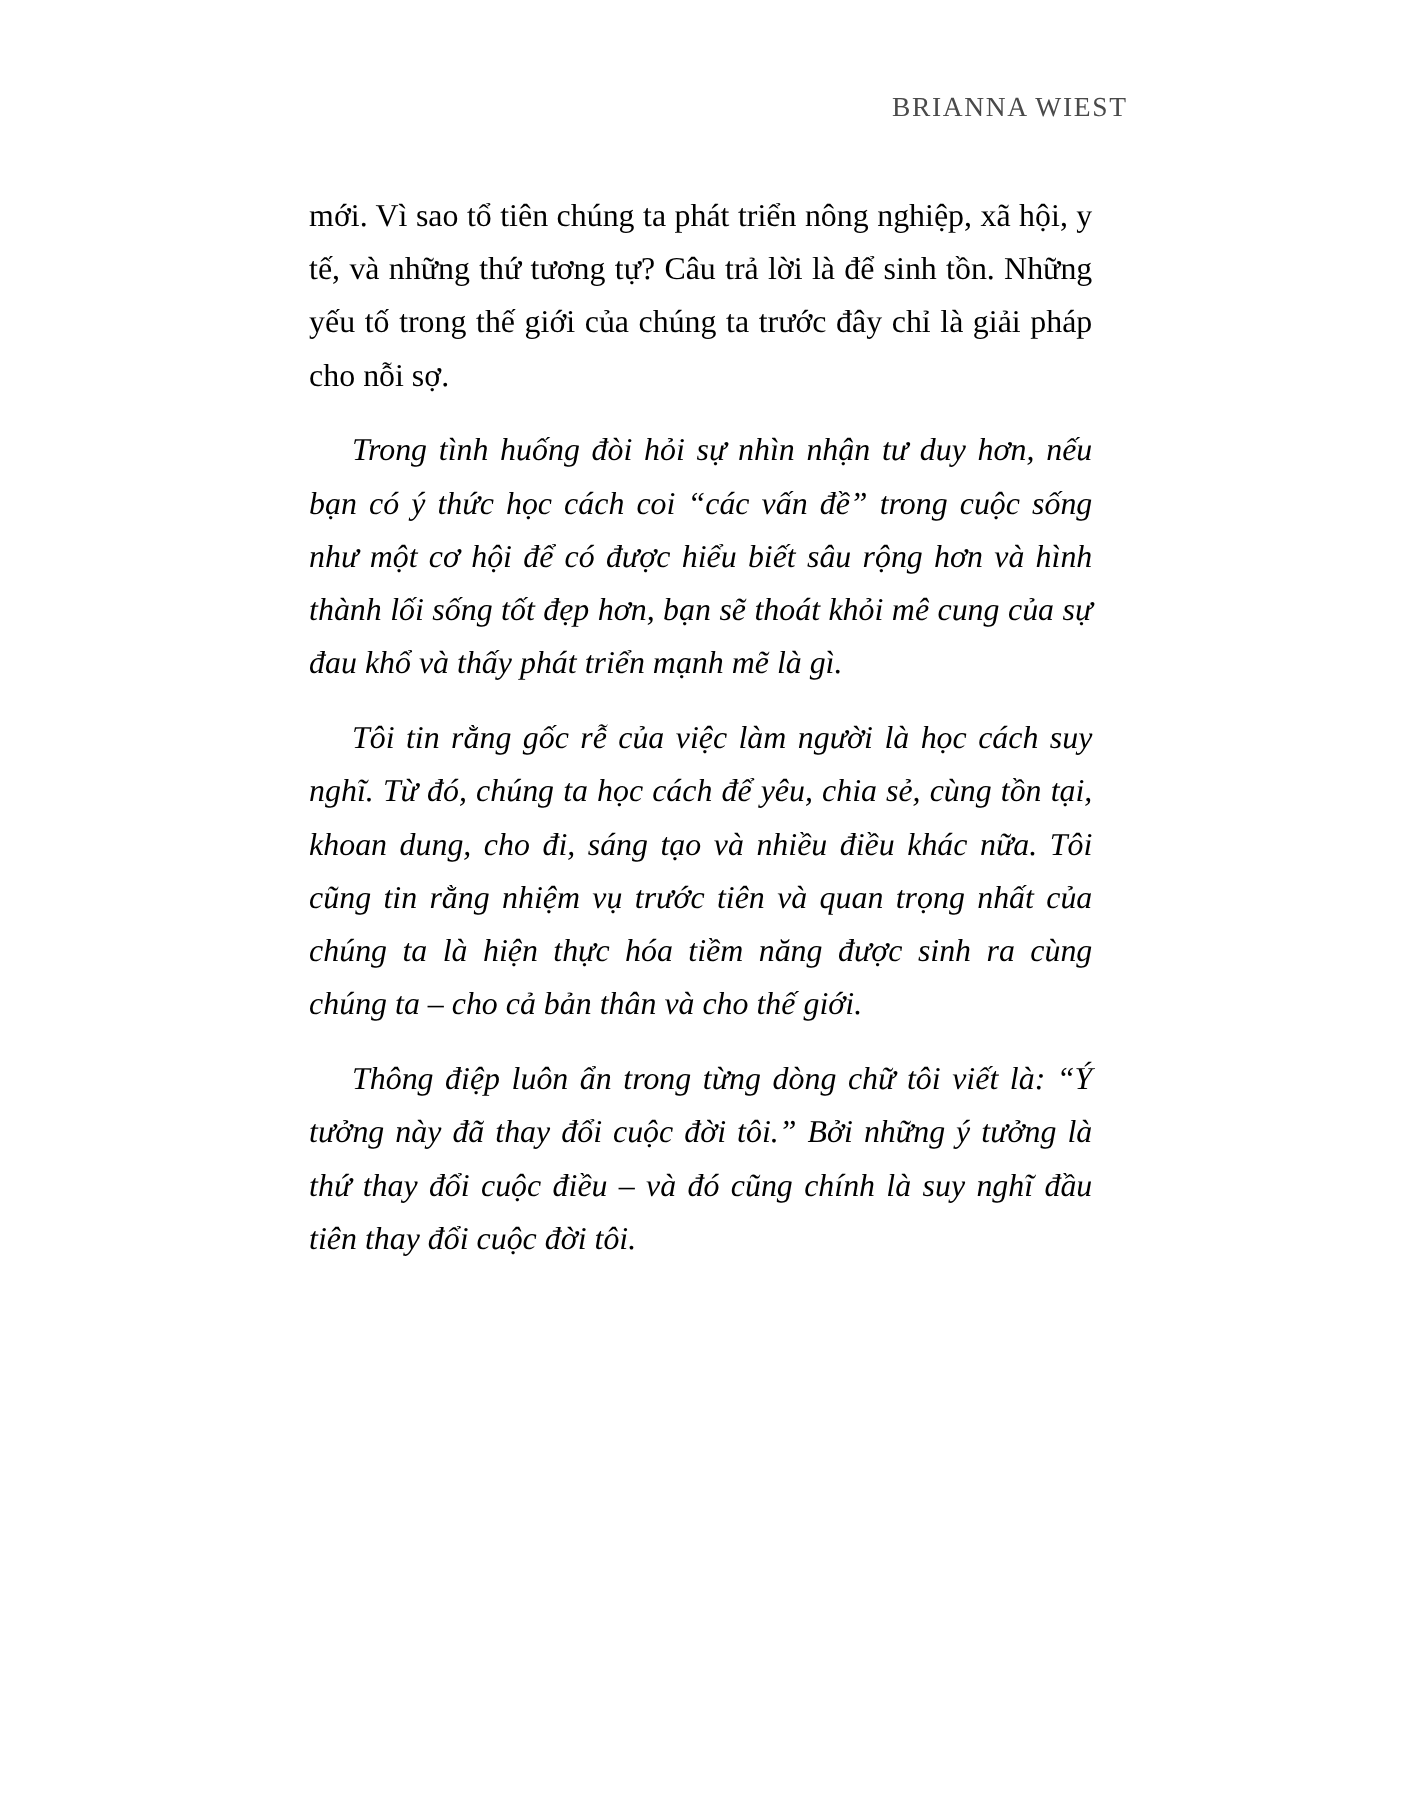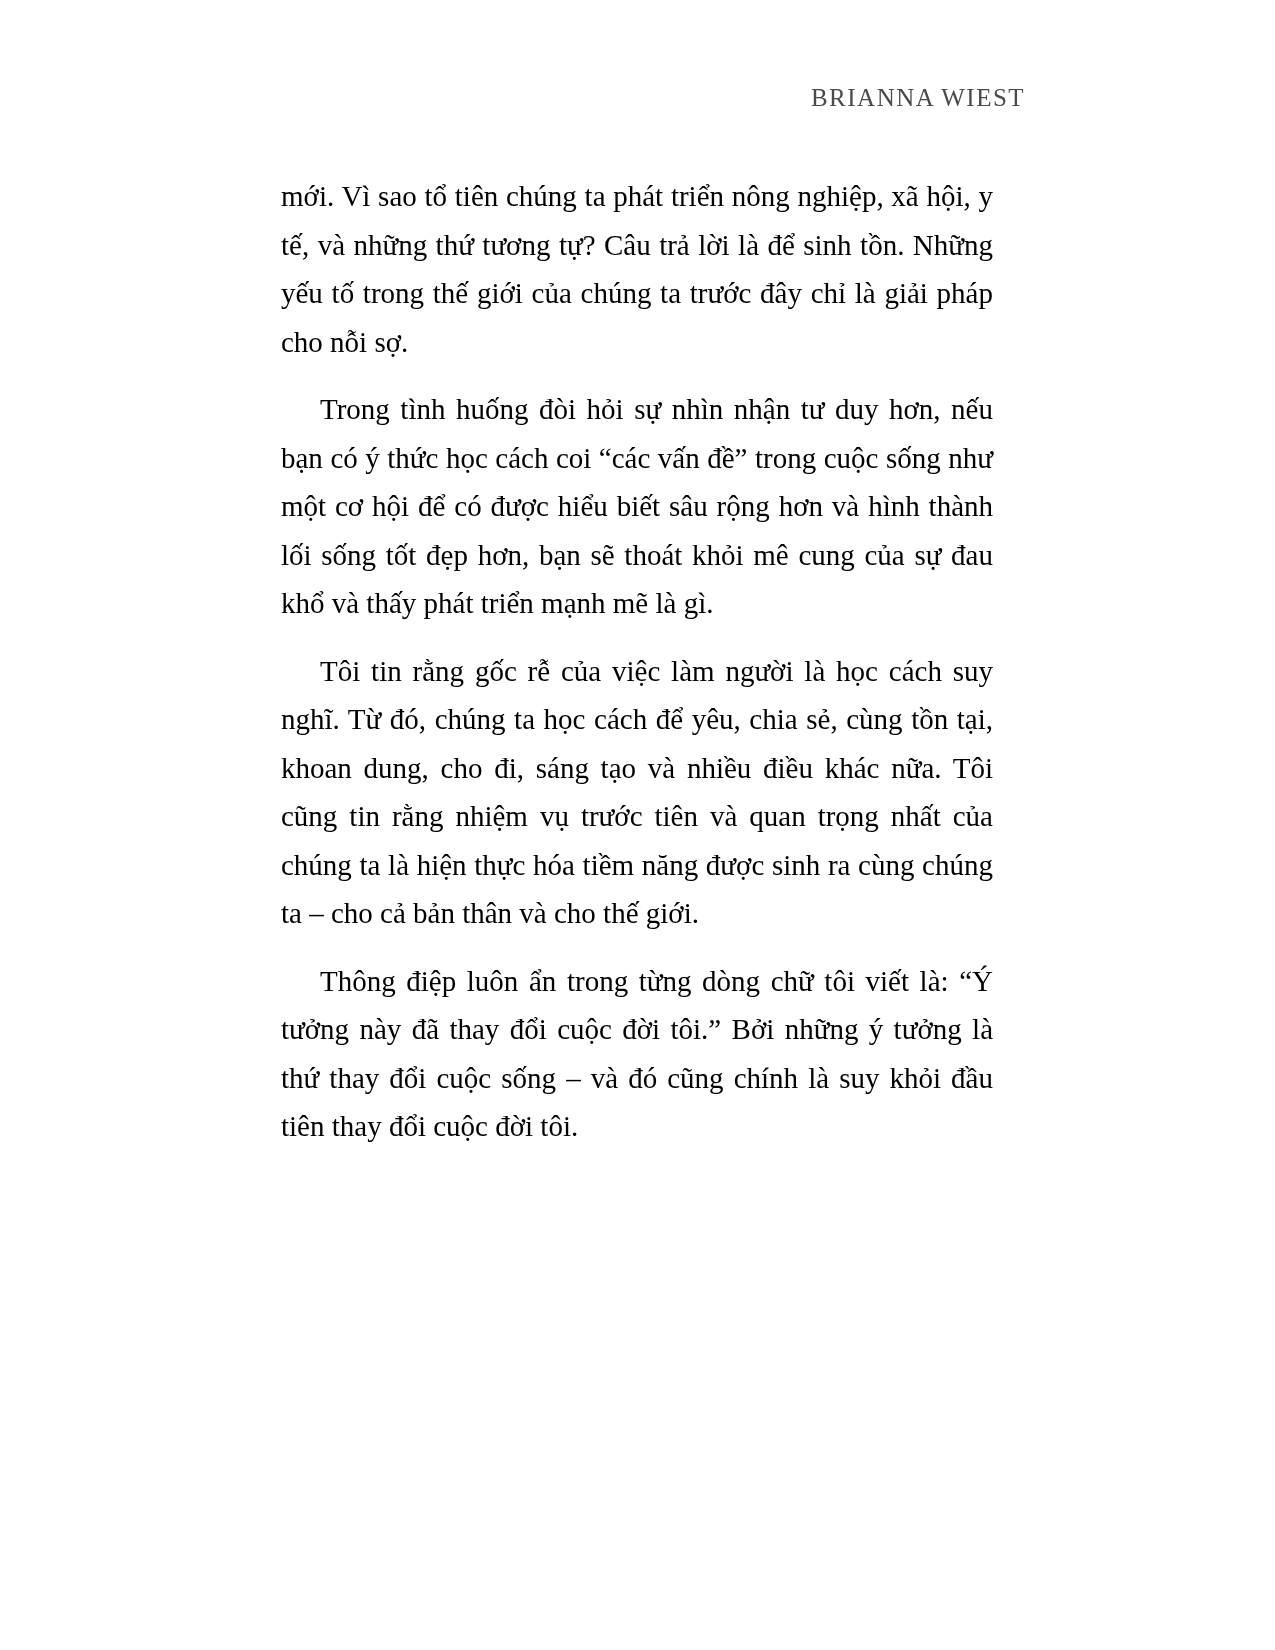--- a/index.html
+++ b/index.html
@@ -36,20 +36,21 @@
   .content p {
     margin: 0 0 19px 0;
     font-size: 29px;
     line-height: 48.5px;
     text-align: justify;
     text-justify: inter-word;
     color: #000000;
   }
   .content p.indent {
     text-indent: 39px;
+    font-style: italic;
   }
   .signature {
     margin-top: 29px;
     text-align: right;
     padding-right: 2px;
   }
   .signature .sig-name {
     font-size: 31px;
     line-height: 48.5px;
     color: #1c1c1c;
@@ -74,21 +75,21 @@
 <body>
 
 <div class="page">
 
   <div class="running-header">BRIANNA WIEST</div>
 
   <div class="content">
     <p>mới. Vì sao tổ tiên chúng ta phát triển nông nghiệp, xã hội, y tế, và những thứ tương tự? Câu trả lời là để sinh tồn. Những yếu tố trong thế giới của chúng ta trước đây chỉ là giải pháp cho nỗi sợ.</p>
     <p class="indent">Trong tình huống đòi hỏi sự nhìn nhận tư duy hơn, nếu bạn có ý thức học cách coi “các vấn đề” trong cuộc sống như một cơ hội để có được hiểu biết sâu rộng hơn và hình thành lối sống tốt đẹp hơn, bạn sẽ thoát khỏi mê cung của sự đau khổ và thấy phát triển mạnh mẽ là gì.</p>
     <p class="indent">Tôi tin rằng gốc rễ của việc làm người là học cách suy nghĩ. Từ đó, chúng ta học cách để yêu, chia sẻ, cùng tồn tại, khoan dung, cho đi, sáng tạo và nhiều điều khác nữa. Tôi cũng tin rằng nhiệm vụ trước tiên và quan trọng nhất của chúng ta là hiện thực hóa tiềm năng được sinh ra cùng chúng ta – cho cả bản thân và cho thế giới.</p>
-    <p class="indent">Thông điệp luôn ẩn trong từng dòng chữ tôi viết là: “Ý tưởng này đã thay đổi cuộc đời tôi.” Bởi những ý tưởng là thứ thay đổi cuộc sống – và đó cũng chính là suy khỏi đầu tiên thay đổi cuộc đời tôi.</p>
+    <p class="indent">Thông điệp luôn ẩn trong từng dòng chữ tôi viết là: “Ý tưởng này đã thay đổi cuộc đời tôi.” Bởi những ý tưởng là thứ thay đổi cuộc điều – và đó cũng chính là suy nghĩ đầu tiên thay đổi cuộc đời tôi.</p>
 
     <div class="signature">
       <div class="sig-name">Brianna Wiest</div>
     </div>
   </div>
 
   <div class="page-number">7</div>
 
 </div>
 

